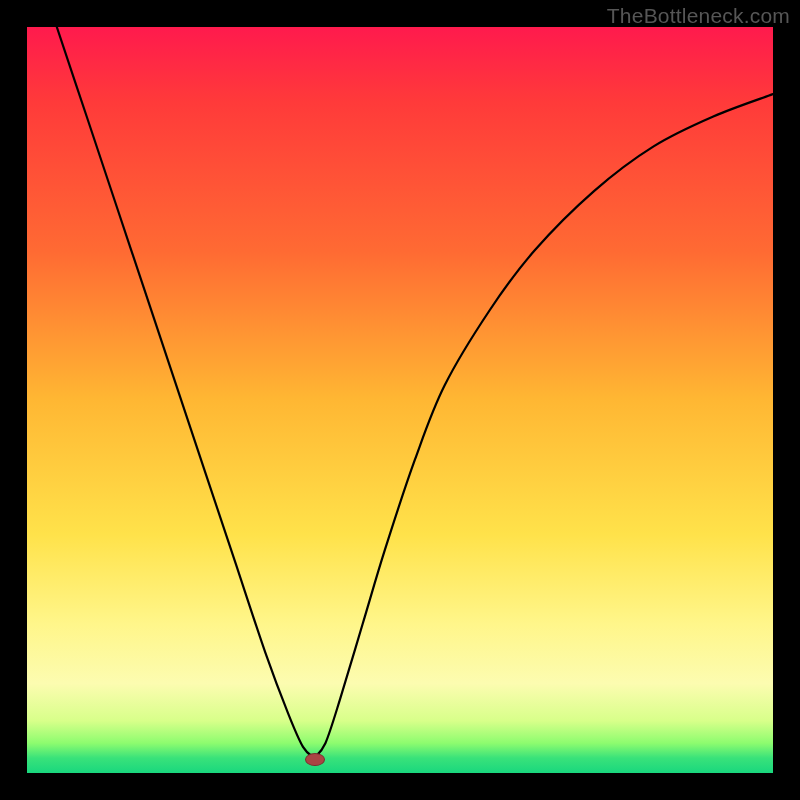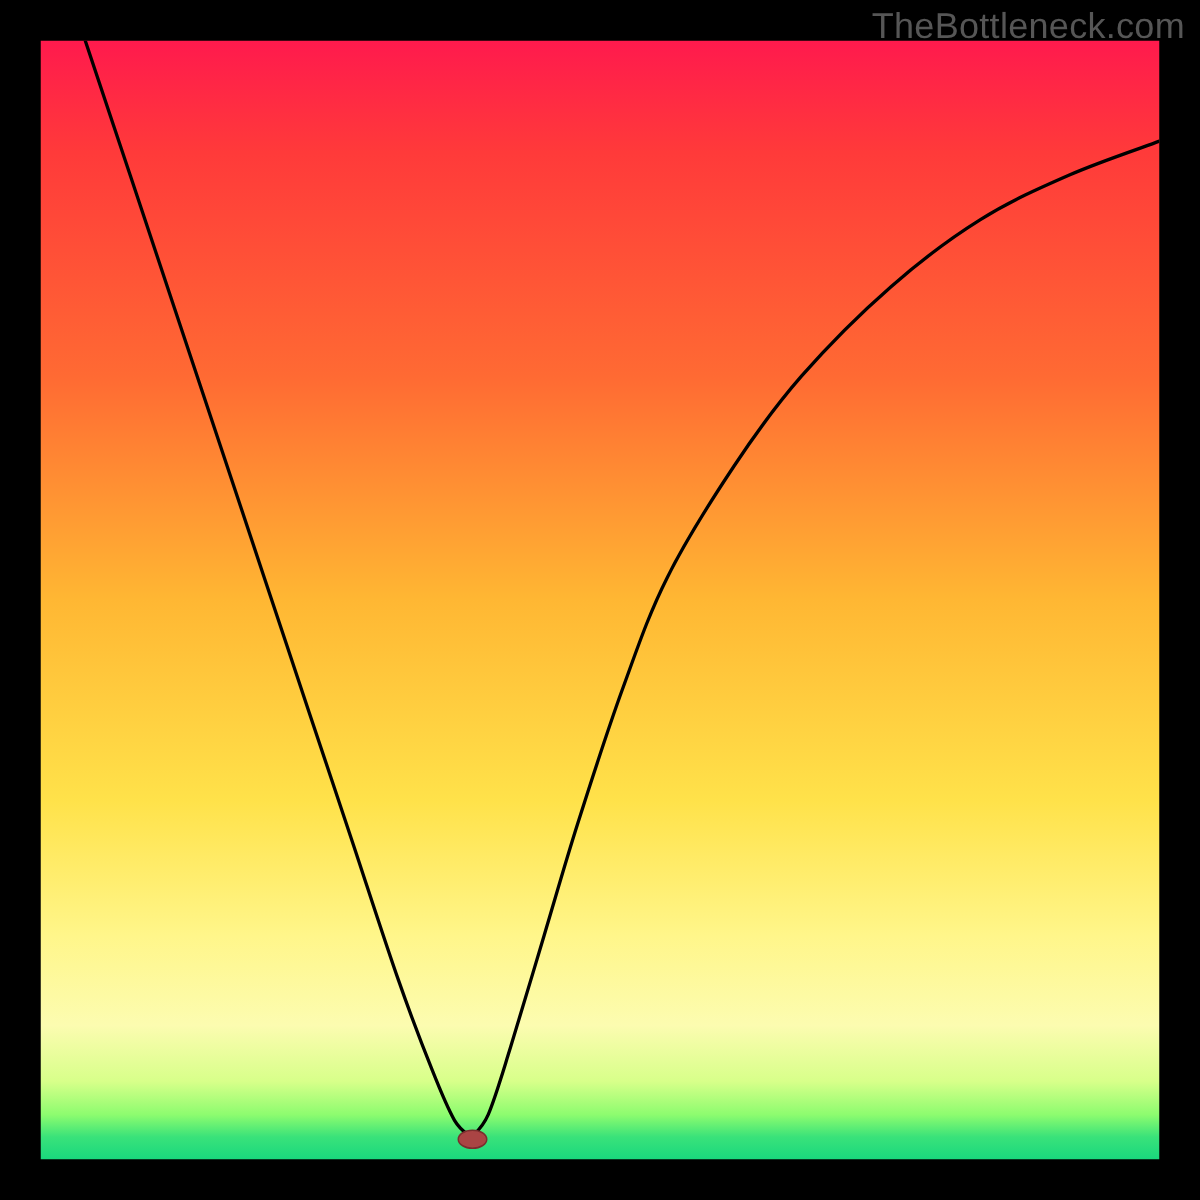--- a/index.html
+++ b/index.html
@@ -50,21 +50,21 @@
   .marker {
     position: absolute;
     border-radius: 50% / 50%;
     background: #a44;
     border: 1px solid #7a2e2e;
   }
   .watermark {
     position: absolute;
     top: 4px;
     right: 10px;
-    font-size: 24px;
+    font-size: 21px;
     color: #565656;
     letter-spacing: 0.2px;
     font-weight: 500;
   }
 </style>
 </head>
 <body>
 
 <div class="frame">
   <div class="plot-area">

